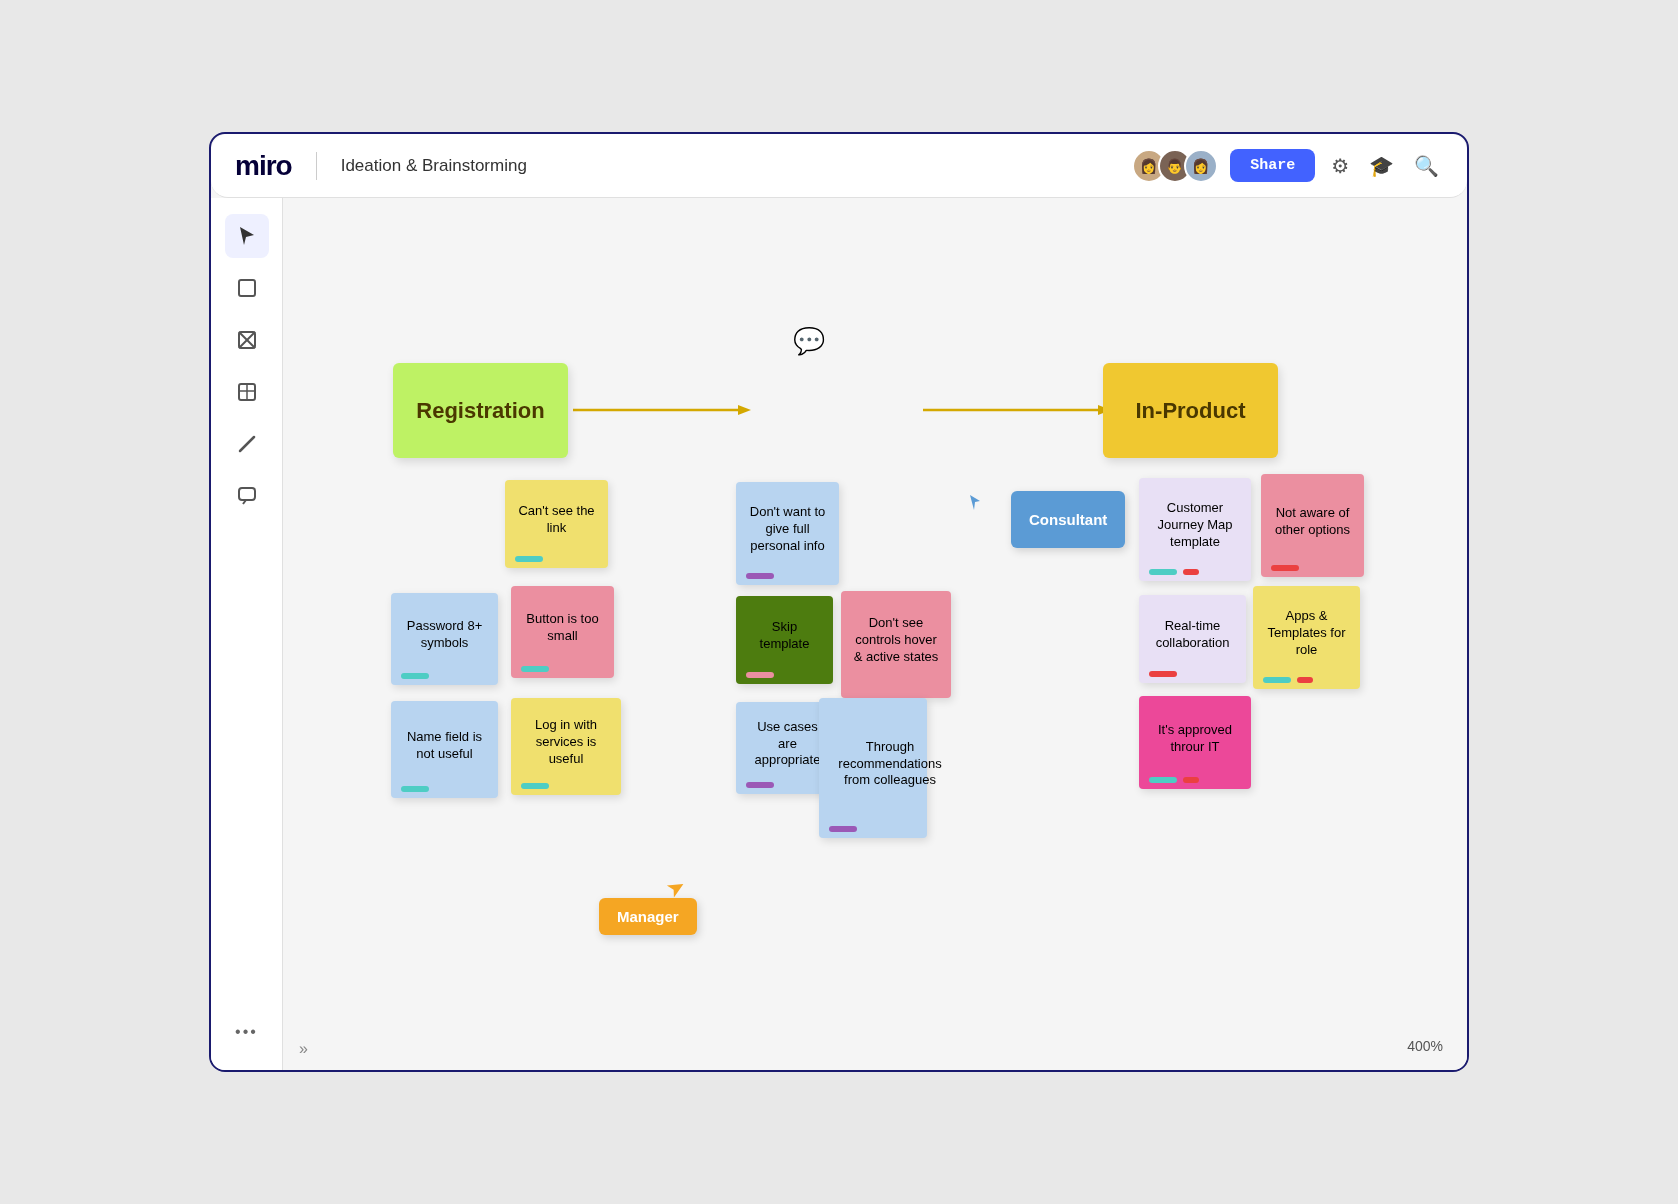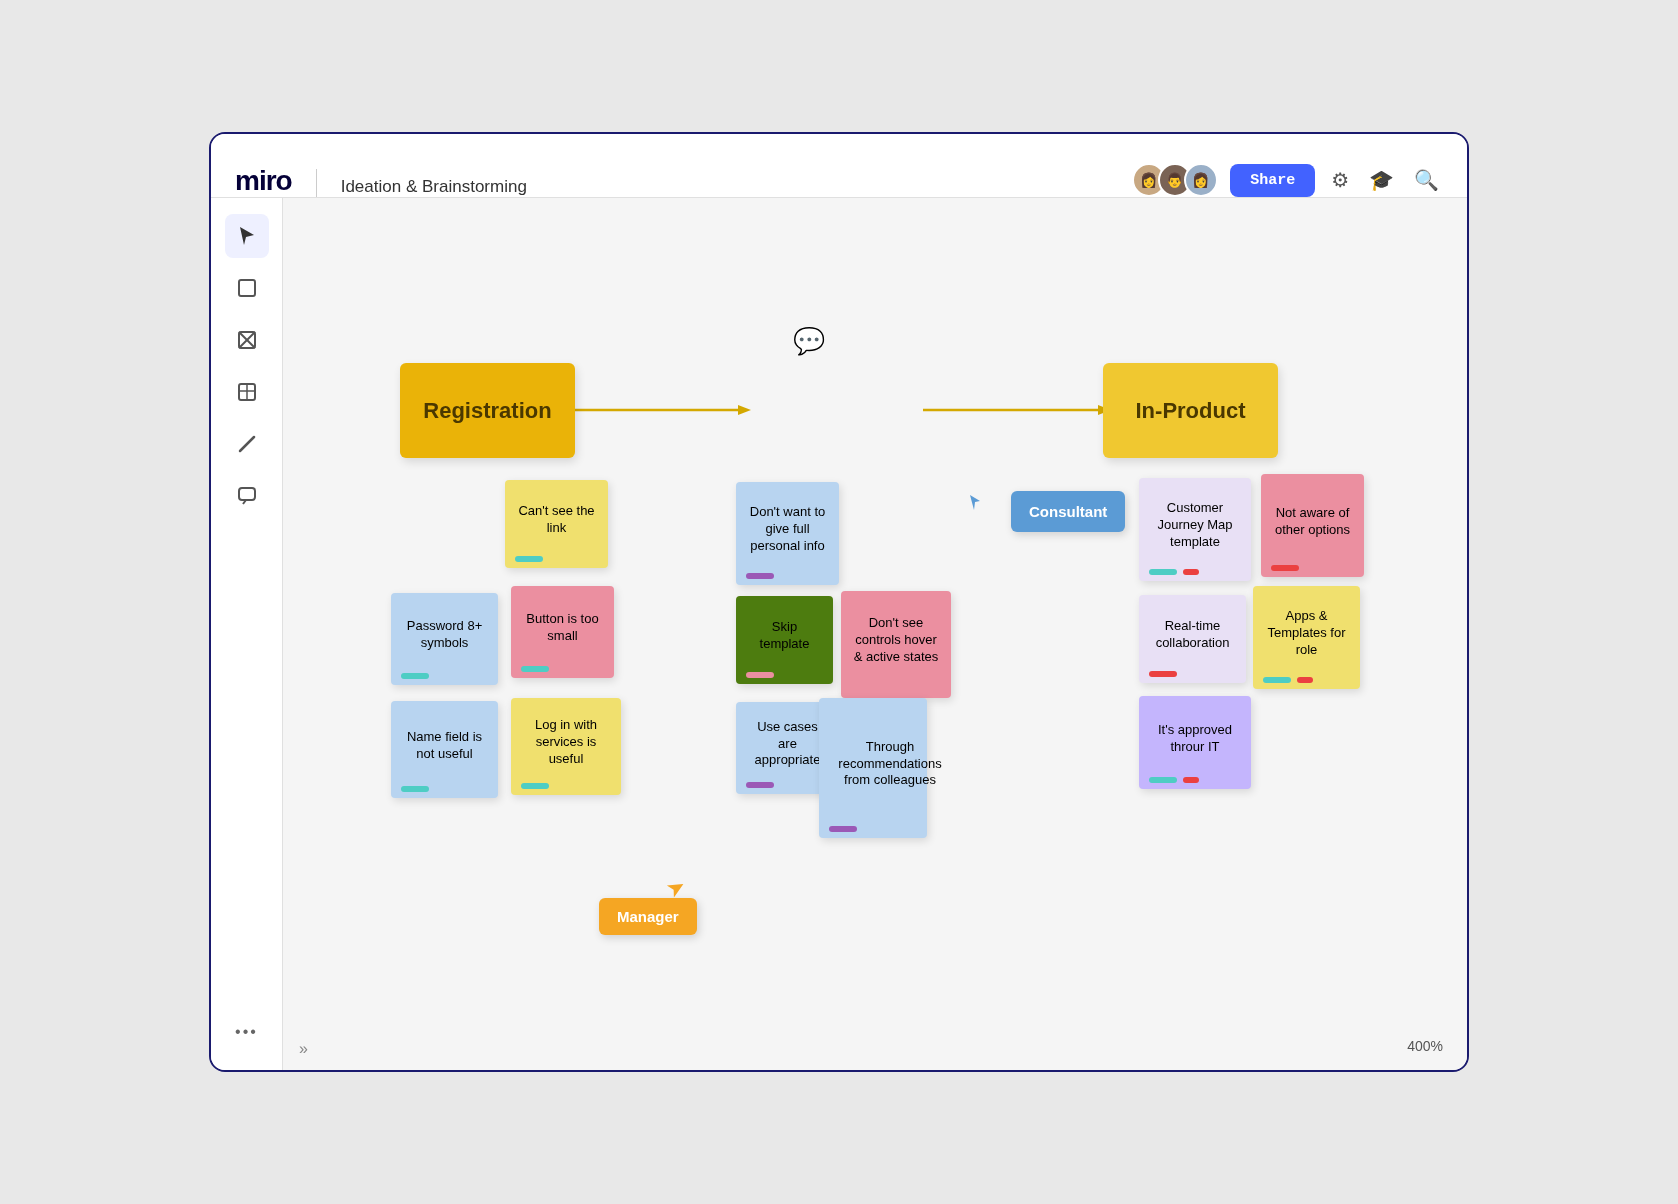--- a/index.html
+++ b/index.html
@@ -20,25 +20,26 @@
       display: flex;
       flex-direction: column;
       overflow: hidden;
       position: relative;
     }
     
     .header {
       background: #ffffff;
       height: 64px;
       display: flex;
-      align-items: flex-end;
+      align-items: center;
       padding: 0 24px;
       border-bottom: 1px solid #e0e0e0;
       flex-shrink: 0;
       gap: 16px;
+      border-radius: 17px;
     }
     .logo {
       font-size: 28px;
       font-weight: 800;
       color: #050038;
       letter-spacing: -1px;
     }
     .header-divider {
       width: 1px;
       height: 28px;
@@ -179,21 +180,21 @@
       align-items: center;
       justify-content: center;
       box-shadow: 2px 4px 10px rgba(0,0,0,0.12);
       color: #4a3800;
     }
     
     .consultant-badge {
       position: absolute;
       background: #5b9bd5;
       color: white;
-      padding: 12px 18px;
+      padding: 20px 18px;
       border-radius: 6px;
       font-size: 15px;
       font-weight: 600;
       box-shadow: 2px 3px 8px rgba(0,0,0,0.15);
     }
     .manager-badge {
       position: absolute;
       background: #f5a623;
       color: white;
       padding: 10px 18px;
@@ -312,21 +313,21 @@
 
         <line x1="290" y1="212" x2="455" y2="212" stroke="#d4a800" stroke-width="2.5"></line>
         <polygon points="455,207 468,212 455,217" fill="#d4a800"></polygon>
 
         <line x1="640" y1="212" x2="815" y2="212" stroke="#d4a800" stroke-width="2.5"></line>
         <polygon points="815,207 828,212 815,217" fill="#d4a800"></polygon>
       </svg>
 
       <div class="canvas-chat-icon" style="left:510px;top:128px;">💬</div>
 
-      <div class="cat-note" style="left:117px;top:165px;width:175px;height:95px;background:#eab308;">Registration</div>
+      <div class="cat-note" style="left:110px;top:165px;width:175px;height:95px;background:#bef264;">Registration</div>
       <div class="cat-note" style="left:820px;top:165px;width:175px;height:95px;background:#f0c830;">In-Product</div>
 
 
       <div class="sticky" style="left:222px;top:282px;width:103px;height:88px;background:#f0e06e;">
         <span>Can't see the link</span>
         <div class="sticky-tag" style="background:#4ecdc4;"></div>
       </div>
 
       <div class="sticky" style="left:108px;top:395px;width:107px;height:92px;background:#b8d4f0;">
         <span>Password 8+ symbols</span>
@@ -388,21 +389,21 @@
         <span>Real-time collaboration</span>
         <div class="sticky-tag" style="background:#eb4040;"></div>
       </div>
 
       <div class="sticky" style="left:970px;top:388px;width:107px;height:103px;background:#f0e06e;">
         <span>Apps &amp; Templates for role</span>
         <div class="sticky-tag" style="background:#4ecdc4;"></div>
         <div class="sticky-tag2" style="background:#eb4040;"></div>
       </div>
 
-      <div class="sticky" style="left:856px;top:498px;width:112px;height:93px;background:#c4b5fd;">
+      <div class="sticky" style="left:856px;top:498px;width:112px;height:93px;background:#ec4899;">
         <span>It's approved throur IT</span>
         <div class="sticky-tag" style="background:#4ecdc4;"></div>
         <div class="sticky-tag2" style="background:#eb4040;"></div>
       </div>
 
       <div class="consultant-badge" style="left:728px;top:293px;">Consultant</div>
 
       <div class="manager-badge" style="left:316px;top:700px;">Manager</div>
 
       <div style="position:absolute;left:384px;top:677px;font-size:22px;color:#f5a623;transform:rotate(-30deg);">➤</div>

